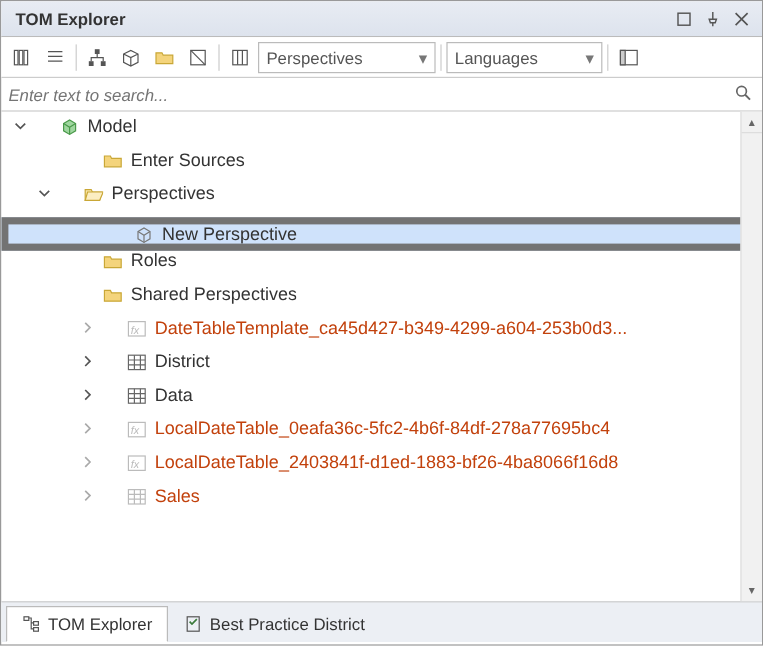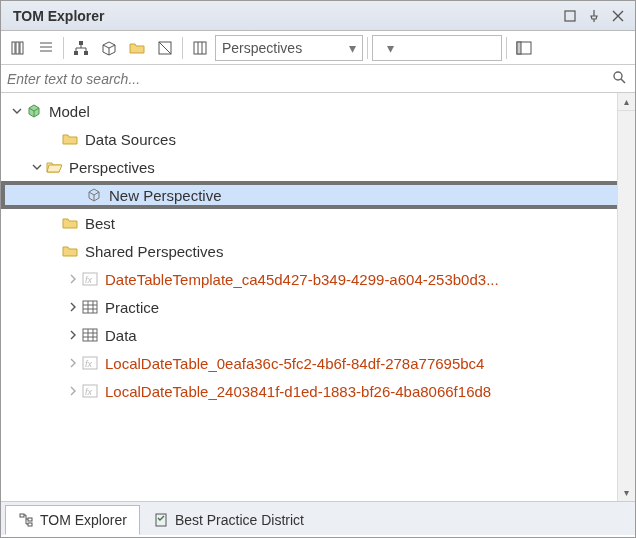--- a/index.html
+++ b/index.html
@@ -23,28 +23,28 @@
     .searchbar input { flex: 1; border: none; outline: none; font-size: 14px; font-style: italic; color: #c2410c; height: 24px; }
     .search-icon { color: #666; cursor: pointer; width: 20px; text-align: center; }
     
     .tree-container { position: relative; height: 408px; }
     .tree { position: absolute; inset: 0; overflow: hidden; padding: 4px 0; }
     .scrollbar-v { position: absolute; right: 0; top: 0; bottom: 0; width: 18px; background: #f1f1f1; border-left: 1px solid #ddd; }
     .scrollbar-v .up, .scrollbar-v .down { height: 18px; display: flex; align-items: center; justify-content: center; color: #666; font-size: 10px; cursor: pointer; }
     .scrollbar-v .down { position: absolute; bottom: 0; width: 100%; }
     .scrollbar-v .up { border-bottom: 1px solid #ddd; }
     
-    .tree-row { display: flex; align-items: center; height: 28px; padding-right: 20px; cursor: pointer; white-space: nowrap; }
-    .tree-row.selected { background: #cfe2fb; border: 4px solid #737373; }
+    .tree-row { display: flex; height: 28px; padding-right: 20px; cursor: pointer; white-space: nowrap; }
+    .tree-row.selected { background: #cfe2fb; border: 6px solid #737373; }
     .tree-row .label { overflow: hidden; text-overflow: ellipsis; font-size: 15px; }
     .tree-row .label.dim { color: #c2410c; }
     .expander { width: 16px; height: 16px; display: flex; align-items: center; justify-content: center; color: #666; font-size: 10px; flex-shrink: 0; }
     .expander.empty { visibility: hidden; }
     .indent { flex-shrink: 0; }
-    .node-icon { width: 18px; height: 18px; margin-right: 6px; flex-shrink: 0; display: flex; align-items: center; justify-content: center; }
+    .node-icon { width: 18px; height: 18px; margin-right: 6px; flex-shrink: 0; display: flex; align-items: center; justify-content: center; margin-left: 24px; }
     
     .tabbar { height: 34px; background: #eceff4; border-top: 1px solid #ccc; display: flex; align-items: flex-end; padding: 0 4px; }
     .tab { display: flex; align-items: center; padding: 6px 12px; font-size: 14px; cursor: pointer; gap: 6px; border: 1px solid transparent; }
     .tab.active { background: #fff; border: 1px solid #bbb; border-bottom-color: #fff; }
     .tab-icon { width: 16px; height: 16px; display: flex; align-items: center; justify-content: center; }
   </style>
 </head>
 <body>
 
 <div class="titlebar">
@@ -115,20 +115,21 @@
         <line x1="6" y1="2" x2="6" y2="14" stroke="#555"></line>
         <line x1="10" y1="2" x2="10" y2="14" stroke="#555"></line>
       </svg>
     </div>
   <div class="dropdown dd1">
     <span class="dd-label">Perspectives</span>
     <span class="dd-caret">▾</span>
   </div>
   <div class="tool-sep"></div>
   <div class="dropdown dd2">
+    <span class="dd-label">Languages</span>
     <span class="dd-caret">▾</span>
   </div>
   <div class="tool-sep"></div>
   <div class="tool-btn">
       <svg width="16" height="16" viewBox="0 0 16 16">
         <rect x="1" y="2" width="14" height="12" fill="none" stroke="#555"></rect>
         <rect x="1" y="2" width="4" height="12" fill="#ccc" stroke="#555"></rect>
       </svg>
     </div>
 </div>
@@ -163,21 +164,21 @@
     </div>
 
     <div class="tree-row">
       <span class="indent" style="width: 44px"></span>
       <span class="expander empty"></span>
       <span class="node-icon">
           <svg width="16" height="16" viewBox="0 0 16 16">
             <path d="M1 4 L6 4 L7 6 L15 6 L15 13 L1 13 Z" fill="#f4d47c" stroke="#c9a736"></path>
           </svg>
         </span>
-      <span class="label">Data Sources</span>
+      <span class="label">Enter Sources</span>
     </div>
 
     <div class="tree-row">
       <span class="indent" style="width: 28px"></span>
       <span class="expander">
           <svg width="10" height="10" viewBox="0 0 10 10">
             <path d="M1 3 L5 7 L9 3" fill="none" stroke="#555" stroke-width="1.4"></path>
           </svg>
         </span>
       <span class="node-icon">
@@ -203,21 +204,21 @@
 
 
     <div class="tree-row">
       <span class="indent" style="width: 44px"></span>
       <span class="expander empty"></span>
       <span class="node-icon">
           <svg width="16" height="16" viewBox="0 0 16 16">
             <path d="M1 4 L6 4 L7 6 L15 6 L15 13 L1 13 Z" fill="#f4d47c" stroke="#c9a736"></path>
           </svg>
         </span>
-      <span class="label">Best</span>
+      <span class="label">Roles</span>
     </div>
 
     <div class="tree-row">
       <span class="indent" style="width: 44px"></span>
       <span class="expander empty"></span>
       <span class="node-icon">
           <svg width="16" height="16" viewBox="0 0 16 16">
             <path d="M1 4 L6 4 L7 6 L15 6 L15 13 L1 13 Z" fill="#f4d47c" stroke="#c9a736"></path>
           </svg>
         </span>
@@ -250,21 +251,21 @@
         </span>
       <span class="node-icon">
           <svg width="16" height="16" viewBox="0 0 16 16">
             <rect x="1" y="2" width="14" height="12" fill="none" stroke="#666"></rect>
             <line x1="1" y1="6" x2="15" y2="6" stroke="#666"></line>
             <line x1="1" y1="10" x2="15" y2="10" stroke="#666"></line>
             <line x1="6" y1="2" x2="6" y2="14" stroke="#666"></line>
             <line x1="11" y1="2" x2="11" y2="14" stroke="#666"></line>
           </svg>
         </span>
-      <span class="label">Practice</span>
+      <span class="label">District</span>
     </div>
 
     <div class="tree-row">
       <span class="indent" style="width: 64px"></span>
       <span class="expander">
           <svg width="10" height="10" viewBox="0 0 10 10">
             <path d="M3 1 L7 5 L3 9" fill="none" stroke="#555" stroke-width="1.4"></path>
           </svg>
         </span>
       <span class="node-icon">
@@ -304,20 +305,38 @@
         </span>
       <span class="node-icon">
           <svg width="16" height="16" viewBox="0 0 16 16">
             <rect x="1" y="2" width="14" height="12" fill="none" stroke="#bbb"></rect>
             <text x="3" y="12" font-size="9" fill="#bbb" font-style="italic">fx</text>
           </svg>
         </span>
       <span class="label dim">LocalDateTable_2403841f-d1ed-1883-bf26-4ba8066f16d8</span>
     </div>
 
+    <div class="tree-row">
+      <span class="indent" style="width: 64px"></span>
+      <span class="expander">
+          <svg width="10" height="10" viewBox="0 0 10 10">
+            <path d="M3 1 L7 5 L3 9" fill="none" stroke="#aaa" stroke-width="1.4"></path>
+          </svg>
+        </span>
+      <span class="node-icon">
+          <svg width="16" height="16" viewBox="0 0 16 16">
+            <rect x="1" y="2" width="14" height="12" fill="none" stroke="#bbb"></rect>
+            <line x1="1" y1="6" x2="15" y2="6" stroke="#bbb"></line>
+            <line x1="1" y1="10" x2="15" y2="10" stroke="#bbb"></line>
+            <line x1="6" y1="2" x2="6" y2="14" stroke="#bbb"></line>
+            <line x1="11" y1="2" x2="11" y2="14" stroke="#bbb"></line>
+          </svg>
+        </span>
+      <span class="label dim">Sales</span>
+    </div>
 
   </div>
   <div class="scrollbar-v">
     <div class="up">▴</div>
     <div class="down">▾</div>
   </div>
 </div>
 
 <div class="tabbar">
   <div class="tab active">

